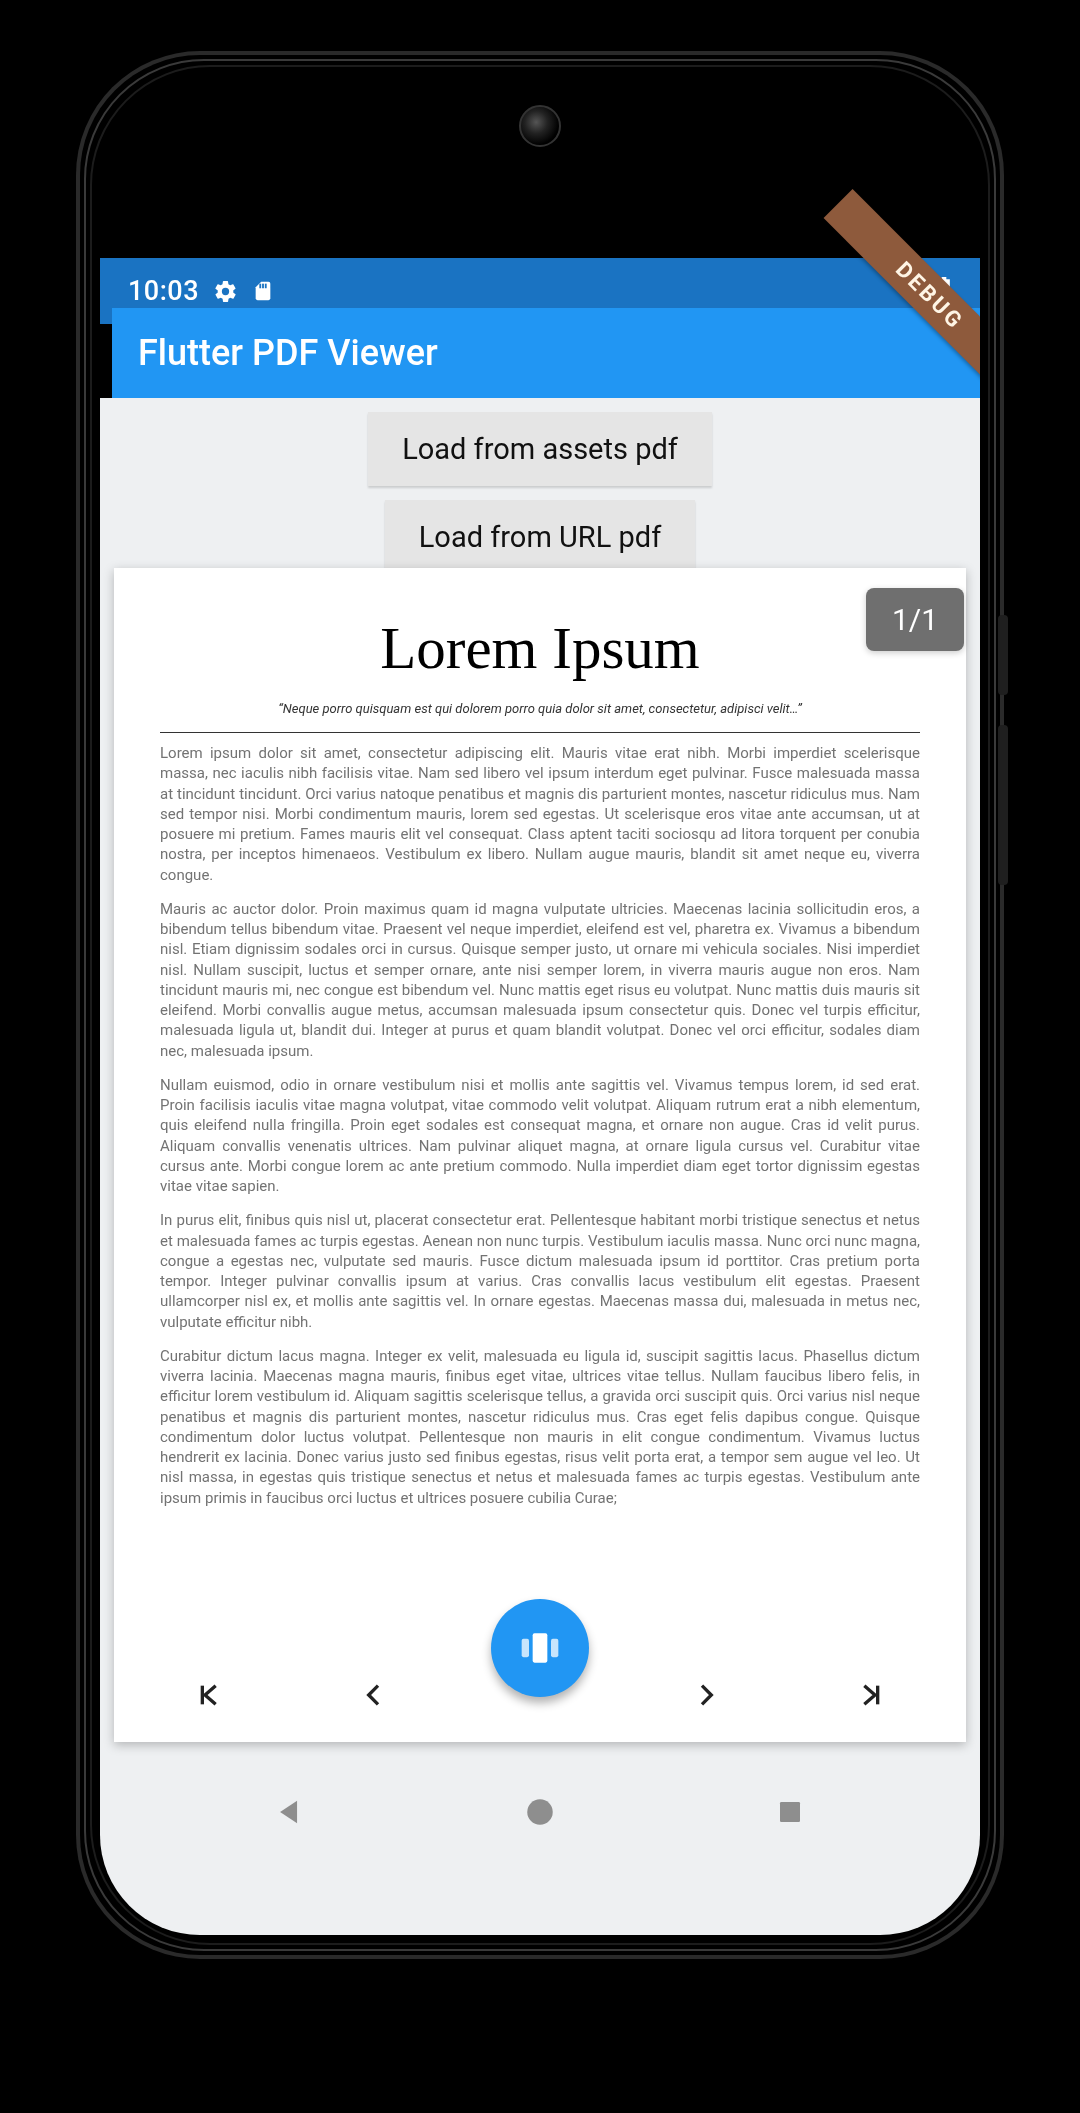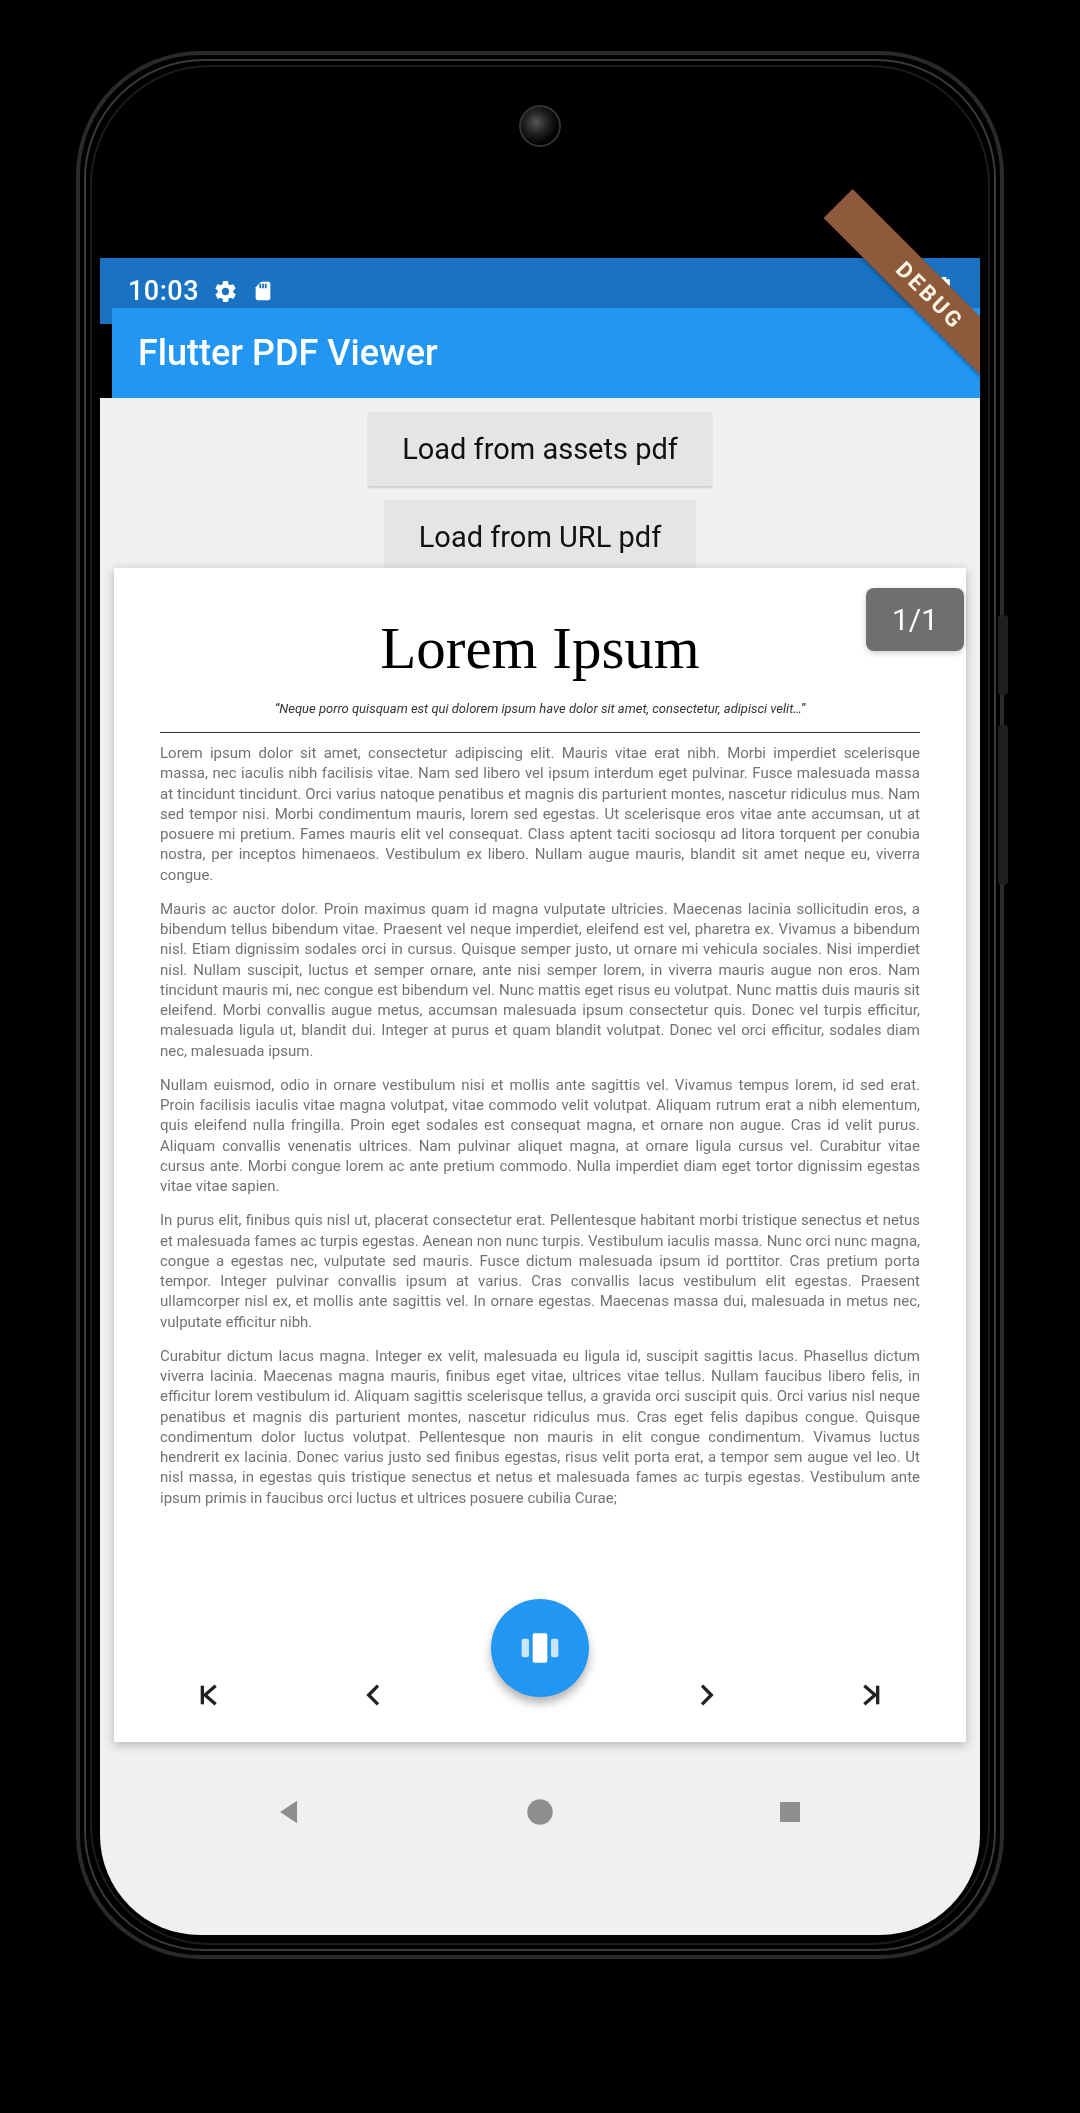--- a/index.html
+++ b/index.html
@@ -307,21 +307,21 @@
 
       <button class="btn">Load from assets pdf</button>
       <button class="btn">Load from URL pdf</button>
 
       <div class="page-badge">1/1</div>
 
       <div class="pdf-card">
 
         <div class="pdf-page">
           <h1>Lorem Ipsum</h1>
-          <div class="quote">“Neque porro quisquam est qui dolorem ipsum have dolor sit amet, consectetur, adipisci velit…”</div>
+          <div class="quote">“Neque porro quisquam est qui dolorem porro quia dolor sit amet, consectetur, adipisci velit…”</div>
           <hr>
           <p class="para">Lorem ipsum dolor sit amet, consectetur adipiscing elit. Mauris vitae erat nibh. Morbi imperdiet scelerisque massa, nec iaculis nibh facilisis vitae. Nam sed libero vel ipsum interdum eget pulvinar. Fusce malesuada massa at tincidunt tincidunt. Orci varius natoque penatibus et magnis dis parturient montes, nascetur ridiculus mus. Nam sed tempor nisi. Morbi condimentum mauris, lorem sed egestas. Ut scelerisque eros vitae ante accumsan, ut at posuere mi pretium. Fames mauris elit vel consequat. Class aptent taciti sociosqu ad litora torquent per conubia nostra, per inceptos himenaeos. Vestibulum ex libero. Nullam augue mauris, blandit sit amet neque eu, viverra congue.</p>
           <p class="para">Mauris ac auctor dolor. Proin maximus quam id magna vulputate ultricies. Maecenas lacinia sollicitudin eros, a bibendum tellus bibendum vitae. Praesent vel neque imperdiet, eleifend est vel, pharetra ex. Vivamus a bibendum nisl. Etiam dignissim sodales orci in cursus. Quisque semper justo, ut ornare mi vehicula sociales. Nisi imperdiet nisl. Nullam suscipit, luctus et semper ornare, ante nisi semper lorem, in viverra mauris augue non eros. Nam tincidunt mauris mi, nec congue est bibendum vel. Nunc mattis eget risus eu volutpat. Nunc mattis duis mauris sit eleifend. Morbi convallis augue metus, accumsan malesuada ipsum consectetur quis. Donec vel turpis efficitur, malesuada ligula ut, blandit dui. Integer at purus et quam blandit volutpat. Donec vel orci efficitur, sodales diam nec, malesuada ipsum.</p>
           <p class="para">Nullam euismod, odio in ornare vestibulum nisi et mollis ante sagittis vel. Vivamus tempus lorem, id sed erat. Proin facilisis iaculis vitae magna volutpat, vitae commodo velit volutpat. Aliquam rutrum erat a nibh elementum, quis eleifend nulla fringilla. Proin eget sodales est consequat magna, et ornare non augue. Cras id velit purus. Aliquam convallis venenatis ultrices. Nam pulvinar aliquet magna, at ornare ligula cursus vel. Curabitur vitae cursus ante. Morbi congue lorem ac ante pretium commodo. Nulla imperdiet diam eget tortor dignissim egestas vitae vitae sapien.</p>
           <p class="para">In purus elit, finibus quis nisl ut, placerat consectetur erat. Pellentesque habitant morbi tristique senectus et netus et malesuada fames ac turpis egestas. Aenean non nunc turpis. Vestibulum iaculis massa. Nunc orci nunc magna, congue a egestas nec, vulputate sed mauris. Fusce dictum malesuada ipsum id porttitor. Cras pretium porta tempor. Integer pulvinar convallis ipsum at varius. Cras convallis lacus vestibulum elit egestas. Praesent ullamcorper nisl ex, et mollis ante sagittis vel. In ornare egestas. Maecenas massa dui, malesuada in metus nec, vulputate efficitur nibh.</p>
           <p class="para">Curabitur dictum lacus magna. Integer ex velit, malesuada eu ligula id, suscipit sagittis lacus. Phasellus dictum viverra lacinia. Maecenas magna mauris, finibus eget vitae, ultrices vitae tellus. Nullam faucibus libero felis, in efficitur lorem vestibulum id. Aliquam sagittis scelerisque tellus, a gravida orci suscipit quis. Orci varius nisl neque penatibus et magnis dis parturient montes, nascetur ridiculus mus. Cras eget felis dapibus congue. Quisque condimentum dolor luctus volutpat. Pellentesque non mauris in elit congue condimentum. Vivamus luctus hendrerit ex lacinia. Donec varius justo sed finibus egestas, risus velit porta erat, a tempor sem augue vel leo. Ut nisl massa, in egestas quis tristique senectus et netus et malesuada fames ac turpis egestas. Vestibulum ante ipsum primis in faucibus orci luctus et ultrices posuere cubilia Curae;</p>
         </div>
 
         <div class="fab">
           <span class="ic">

